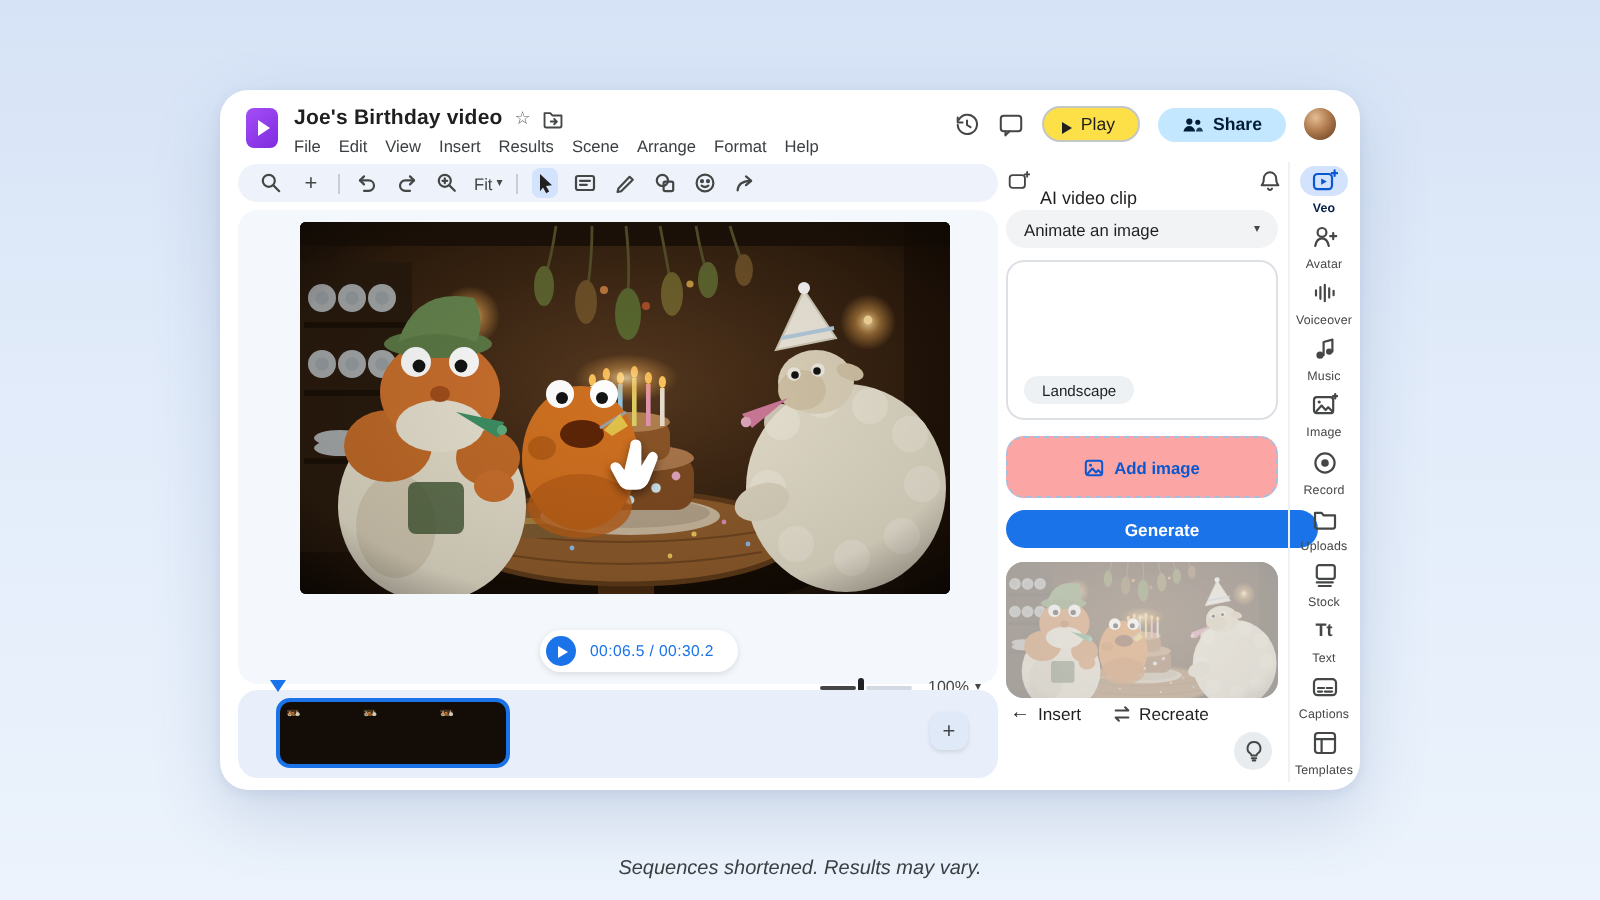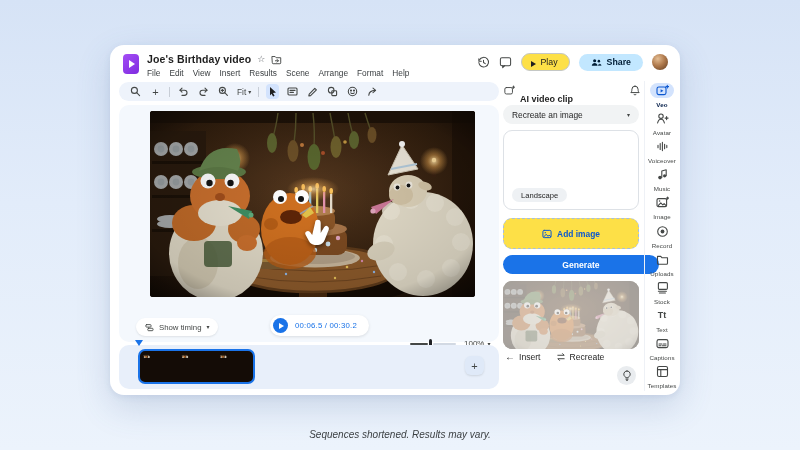--- a/index.html
+++ b/index.html
@@ -81,33 +81,33 @@
     border:2px solid #1a73e8; border-radius:7px; overflow:hidden; background:#140c06; }
   .clip-thumb svg { display:block; }
   .add-scene { position:absolute; left:355px; top:311px; width:19px; height:19px;
     background:#dfe9f8; border-radius:6px; display:flex; align-items:center; justify-content:center;
     font-size:11px; color:#444746; box-shadow:0 1px 2px rgba(60,64,67,.15); }
 
   
   .ai-panel { position:absolute; left:393px; top:37px; width:137px; height:308px; }
   .panel-header { position:absolute; left:1px; top:1px; right:0; height:15px;
     display:flex; align-items:center; gap:5px; }
-  .panel-title { font-size:9px; font-weight:bold; color:#1f1f1f;margin-top:16px; }
+  .panel-title { font-size:9px; font-weight:normal; color:#1f1f1f;margin-top:16px; }
   .bell { margin-left:auto; display:flex; }
   .mode-select { position:absolute; left:0; top:23px; width:136px; height:19px;
     background:#f1f3f4; border-radius:10px; display:flex; align-items:center;
     padding:0 9px; font-size:8.4px; color:#1f1f1f; }
   .mode-select .caret { margin-left:auto; }
   .desc-card { position:absolute; left:0; top:48px; width:136px; height:80px;
     border:1px solid #dde1e6; border-radius:9px; background:#fff; }
   .desc-text { padding:7px 8px 0 8px; font-size:8.1px; line-height:1.5; color:#5f6368; }
   .chip { position:absolute; left:8px; bottom:7px; background:#eef1f4; border-radius:7px;
     padding:2.5px 9px; font-size:7.6px; color:#1f1f1f; }
   .add-image { position:absolute; left:0; top:136px; width:136px; height:31px;
-    border:1.4px dashed #a8bedd; border-radius:9px; background:#fde047;
+    border:1.4px dashed #a8bedd; border-radius:9px; background:#fca5a5;
     display:flex; align-items:center; justify-content:center; gap:5px;
     font-size:8.4px; color:#0b57d0; font-weight:bold; }
   .generate { position:absolute; left:0; top:173px; width:156px; height:19px;
     background:#1a73e8; border-radius:99px; display:flex; align-items:center; justify-content:center;
     font-size:8.6px; font-weight:bold; color:#fff; }
   .preview-card { position:absolute; left:0; top:199px; width:136px; height:68px;
     border-radius:9px; overflow:hidden; background:#ddd5c6; }
   .preview-card svg { display:block; width:136px; height:78px; margin-top:-5px; opacity:.55; }
   .preview-card .wash { position:absolute; inset:0; background:rgba(243,246,250,.40); }
   .result-actions { position:absolute; left:2px; top:270px; display:flex; align-items:center; gap:15px; }
@@ -449,28 +449,20 @@
     <div class="work-area"></div>
     <div class="video-frame">
       <svg class="scene-svg" viewBox="0 0 325 186">
           <use href="#scene"></use>
         </svg>
       <svg class="hand-cursor" viewBox="0 0 24 28">
         <path fill="#ffffff" d="M9.2 4.2q0-2.4 2-2.4t2 2.4v7l2.4-4q1-1.6 2.4-.8t.8 2.6l-2.8 7.2q-1.3 3.4-4.6 3.4h-2.4q-2.7 0-4.1-2.7L2.6 12.6q-.9-1.7.5-2.5t2.7.6l1.4 1.9z"></path>
       </svg>
     </div>
 
-    <div class="show-timing">
-      <svg class="ic" width="9" height="9" viewBox="0 0 11 11">
-          <rect x="1" y="2" width="6.4" height="3" rx="1"></rect>
-          <rect x="3.4" y="6.4" width="6.4" height="3" rx="1"></rect>
-        </svg>
-      <span>Show timing</span>
-      <span class="caret">▾</span>
-    </div>
     <div class="time-pill">
       <span class="play-circle">
           <span class="tri"></span>
         </span>
       <span class="time-text">00:06.5 / 00:30.2</span>
     </div>
     <div class="zoom-ctrl">
       <span class="slider">
         <span class="fill"></span>
         <span class="handle"></span>
@@ -505,21 +497,21 @@
           </svg>
         <span class="panel-title">AI video clip</span>
         <span class="bell">
           <svg class="ic" width="10" height="11" viewBox="0 0 11 12">
               <path d="M5.5 1.2a3.4 3.4 0 013.4 3.4c0 2.6.7 3.2 1.2 3.7H.9c.5-.5 1.2-1.1 1.2-3.7A3.4 3.4 0 015.5 1.2z"></path>
               <path d="M4.4 10.2a1.2 1.2 0 002.2 0"></path>
             </svg>
         </span>
       </div>
       <div class="mode-select">
-        <span>Recreate an image</span>
+        <span>Animate an image</span>
         <span class="caret">▾</span>
       </div>
       <div class="desc-card">
         <span class="chip">Landscape</span>
       </div>
       <div class="add-image">
         <svg class="ic blue" width="10" height="10" viewBox="0 0 11 11">
             <rect x="1" y="1.5" width="9" height="8" rx="1.4"></rect>
             <circle cx="3.6" cy="4" r=".8" fill="#0b57d0" stroke="none"></circle>
             <path d="M2.2 8.4l2.4-2.6 2 2.2 1.2-1.3 1.8 1.7"></path>

